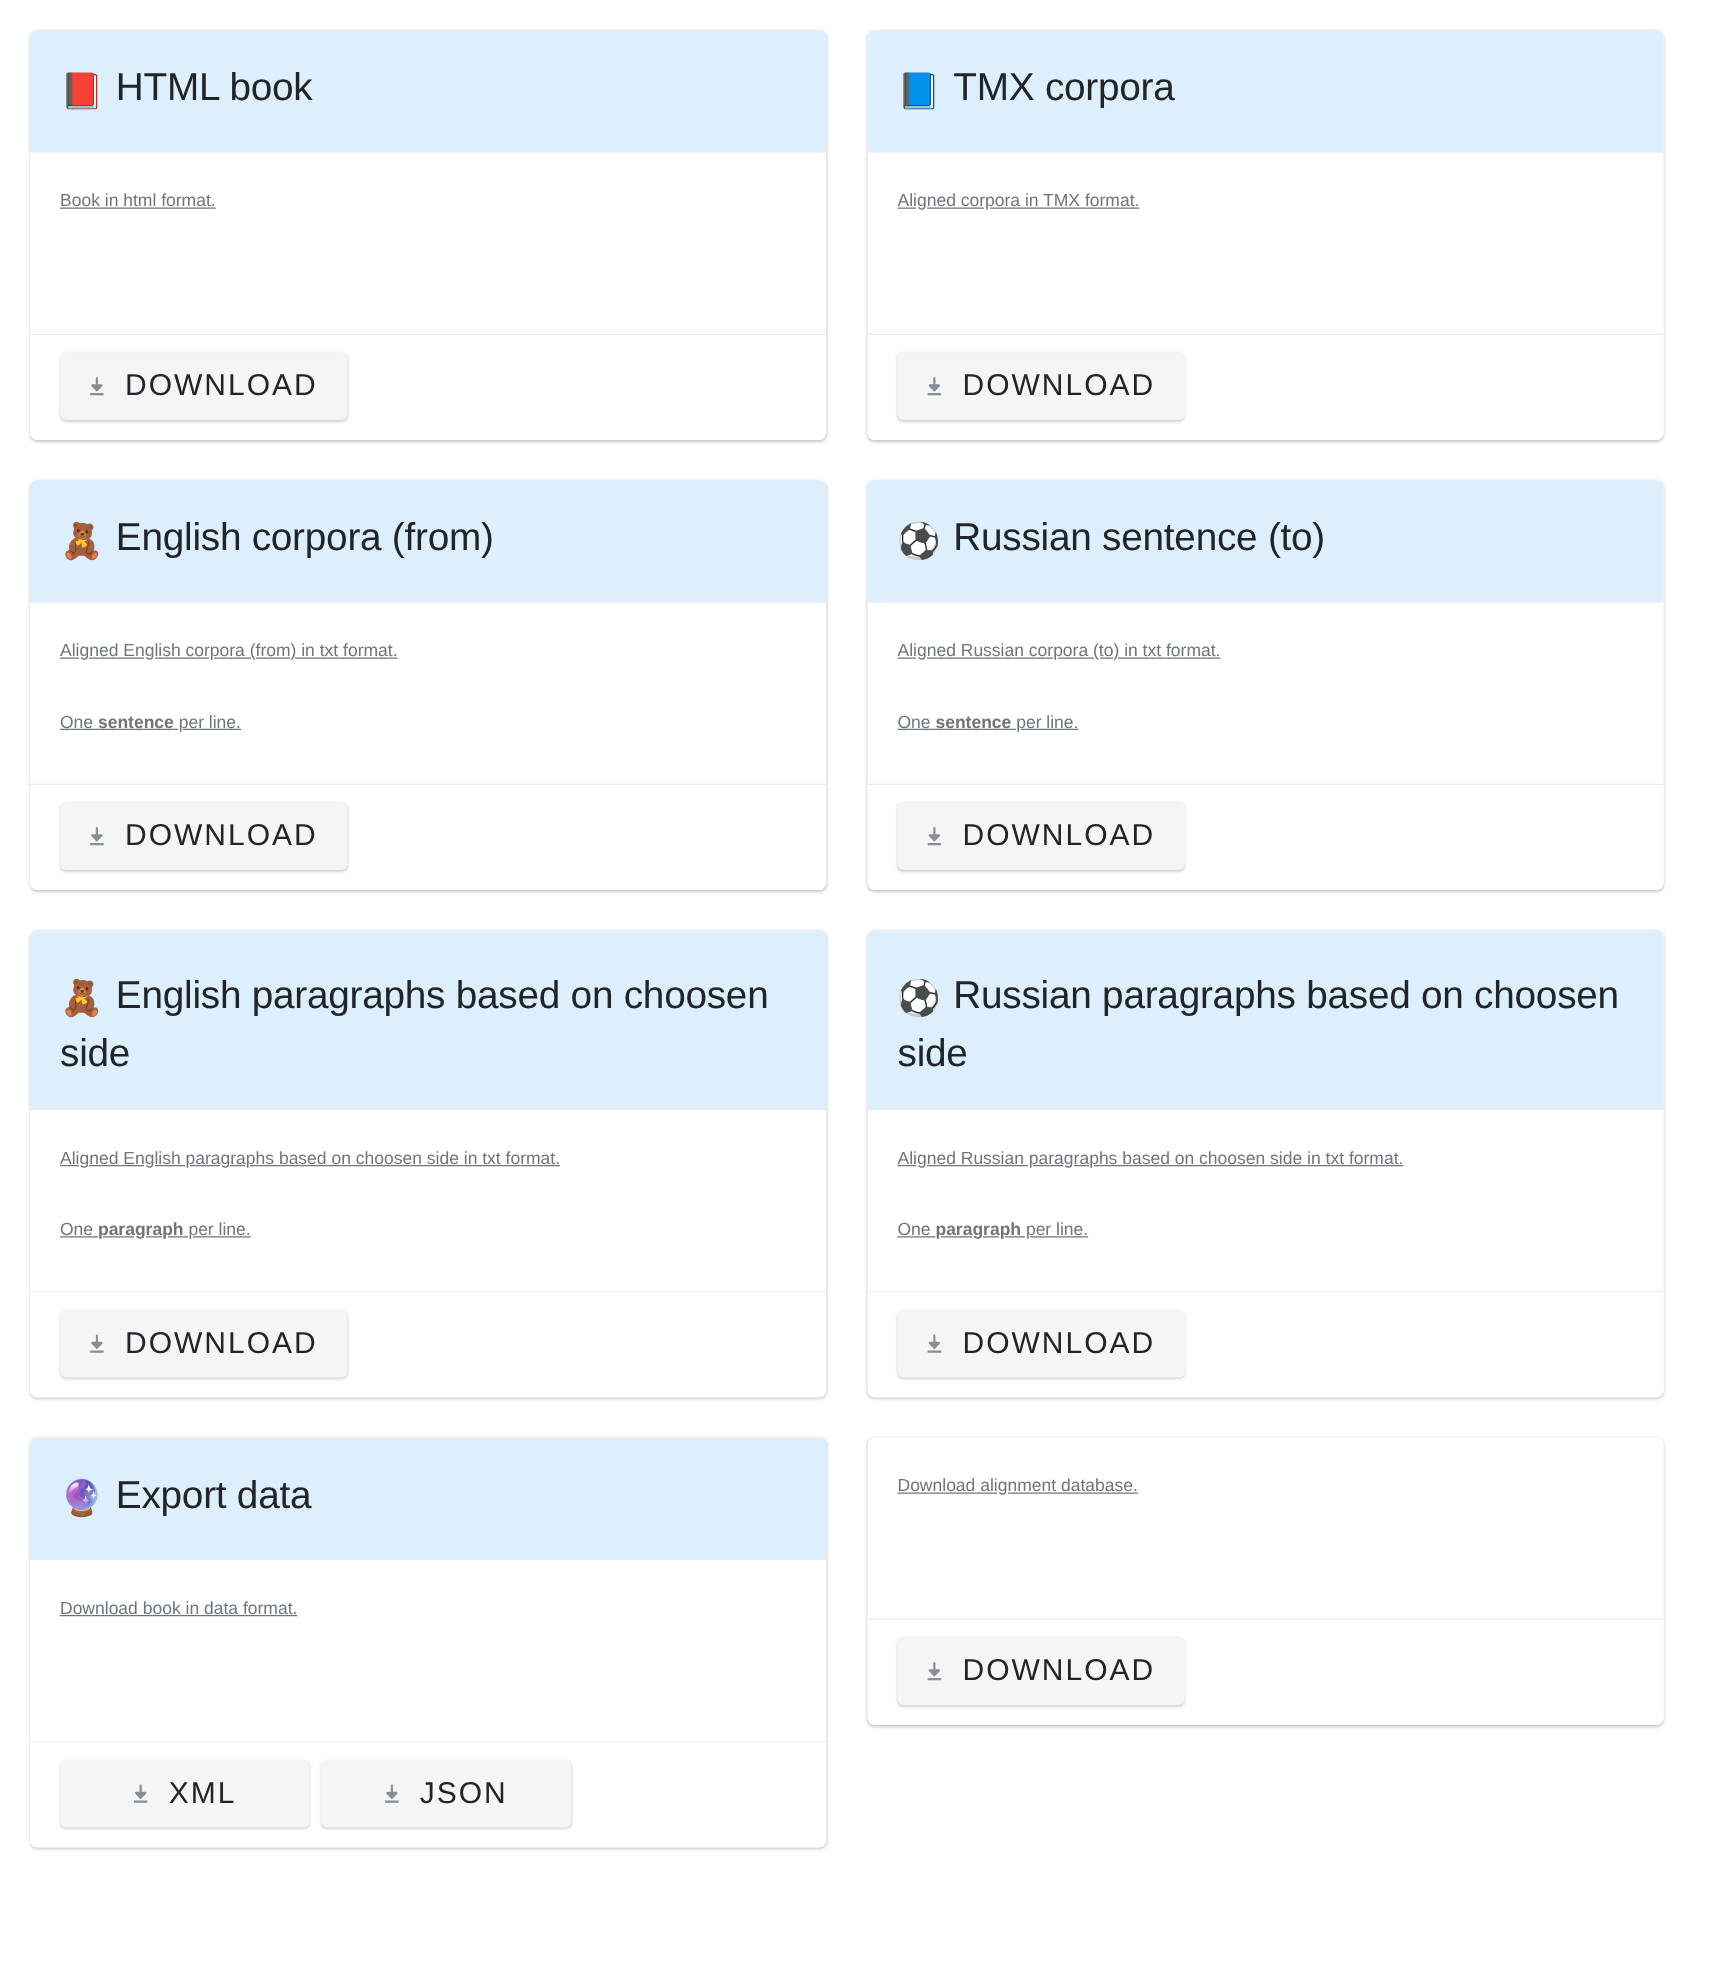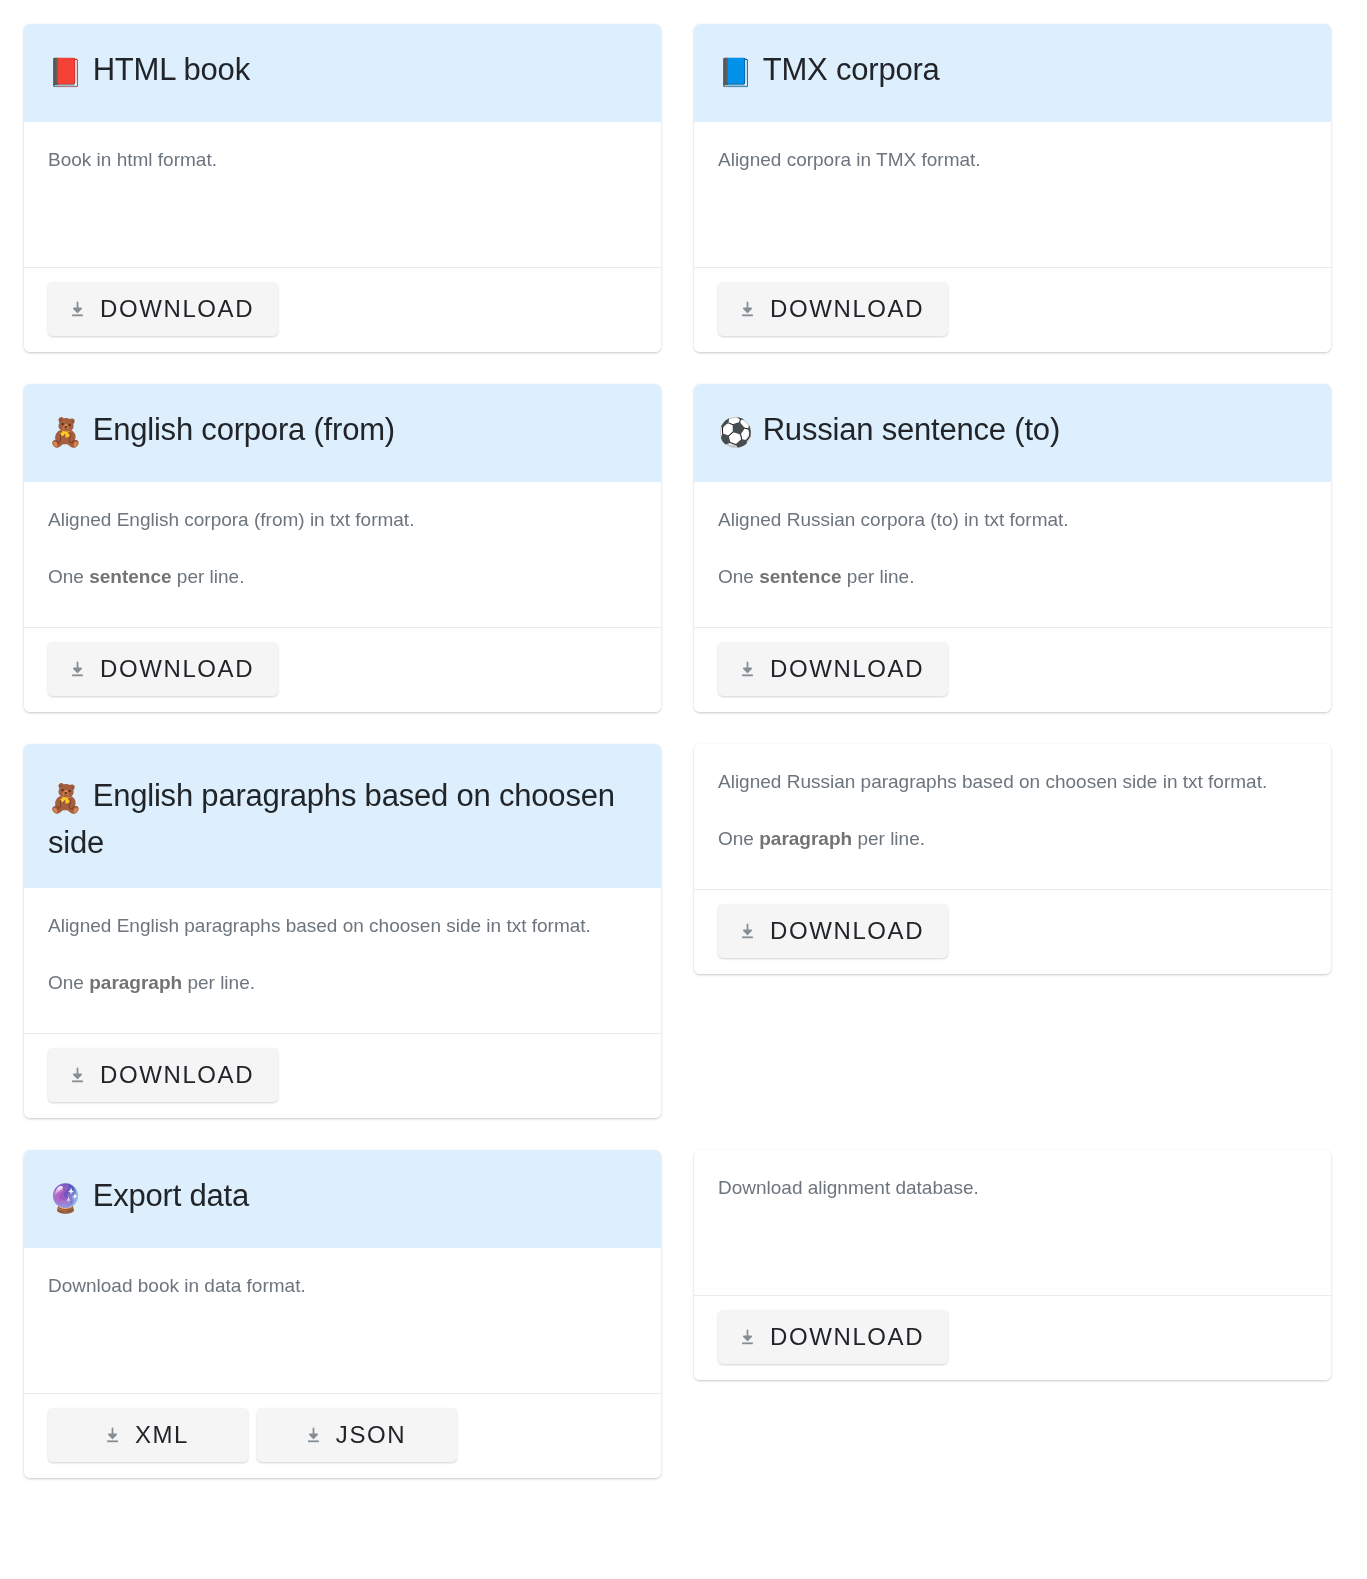--- a/index.html
+++ b/index.html
@@ -59,23 +59,24 @@
   }
 
   .card-body {
     padding: 24px 24px 24px 24px;
     min-height: 146px;
     border-bottom: 1px solid #e9ecef;
     flex: 1 1 auto;
   }
   .card-body p {
     margin: 0 0 0 0;
-    font-size: 19px;
+    font-size: 14px;
     line-height: 28px;
     color: #6c757d;
+    text-decoration: underline;
   }
   .card-body p + p { margin-top: 29px; }
   .card-body b { font-weight: 700; color: #737373; }
 
   .card-footer {
     padding: 14px 24px 16px 24px;
     display: flex;
     gap: 12px;
     align-items: center;
     background: #ffffff;
@@ -200,20 +201,23 @@
             <svg width="19" height="19" viewBox="0 0 24 24" aria-hidden="true">
               <path d="M12 3v9.2M12 15.5l-4.6-5h9.2z" fill="#868e96" stroke="#868e96" stroke-width="2.2" stroke-linejoin="round" stroke-linecap="round"></path>
               <rect x="5.2" y="18.2" width="13.6" height="2.3" fill="#868e96"></rect>
             </svg>
           </span>
           <span>DOWNLOAD</span>
         </button>
       </div>
     </div>
     <div class="card">
+      <div class="card-header tall">
+        <h2 class="card-title"><span class="title-icon">⚽</span><span>Russian paragraphs based on choosen side</span></h2>
+      </div>
       <div class="card-body">
         <p><span>Aligned Russian paragraphs based on choosen side in txt format.</span></p>
         <p><span>One </span><b>paragraph</b><span> per line.</span></p>
       </div>
       <div class="card-footer">
         <button class="btn">
           <span class="dl-icon">
             <svg width="19" height="19" viewBox="0 0 24 24" aria-hidden="true">
               <path d="M12 3v9.2M12 15.5l-4.6-5h9.2z" fill="#868e96" stroke="#868e96" stroke-width="2.2" stroke-linejoin="round" stroke-linecap="round"></path>
               <rect x="5.2" y="18.2" width="13.6" height="2.3" fill="#868e96"></rect>

